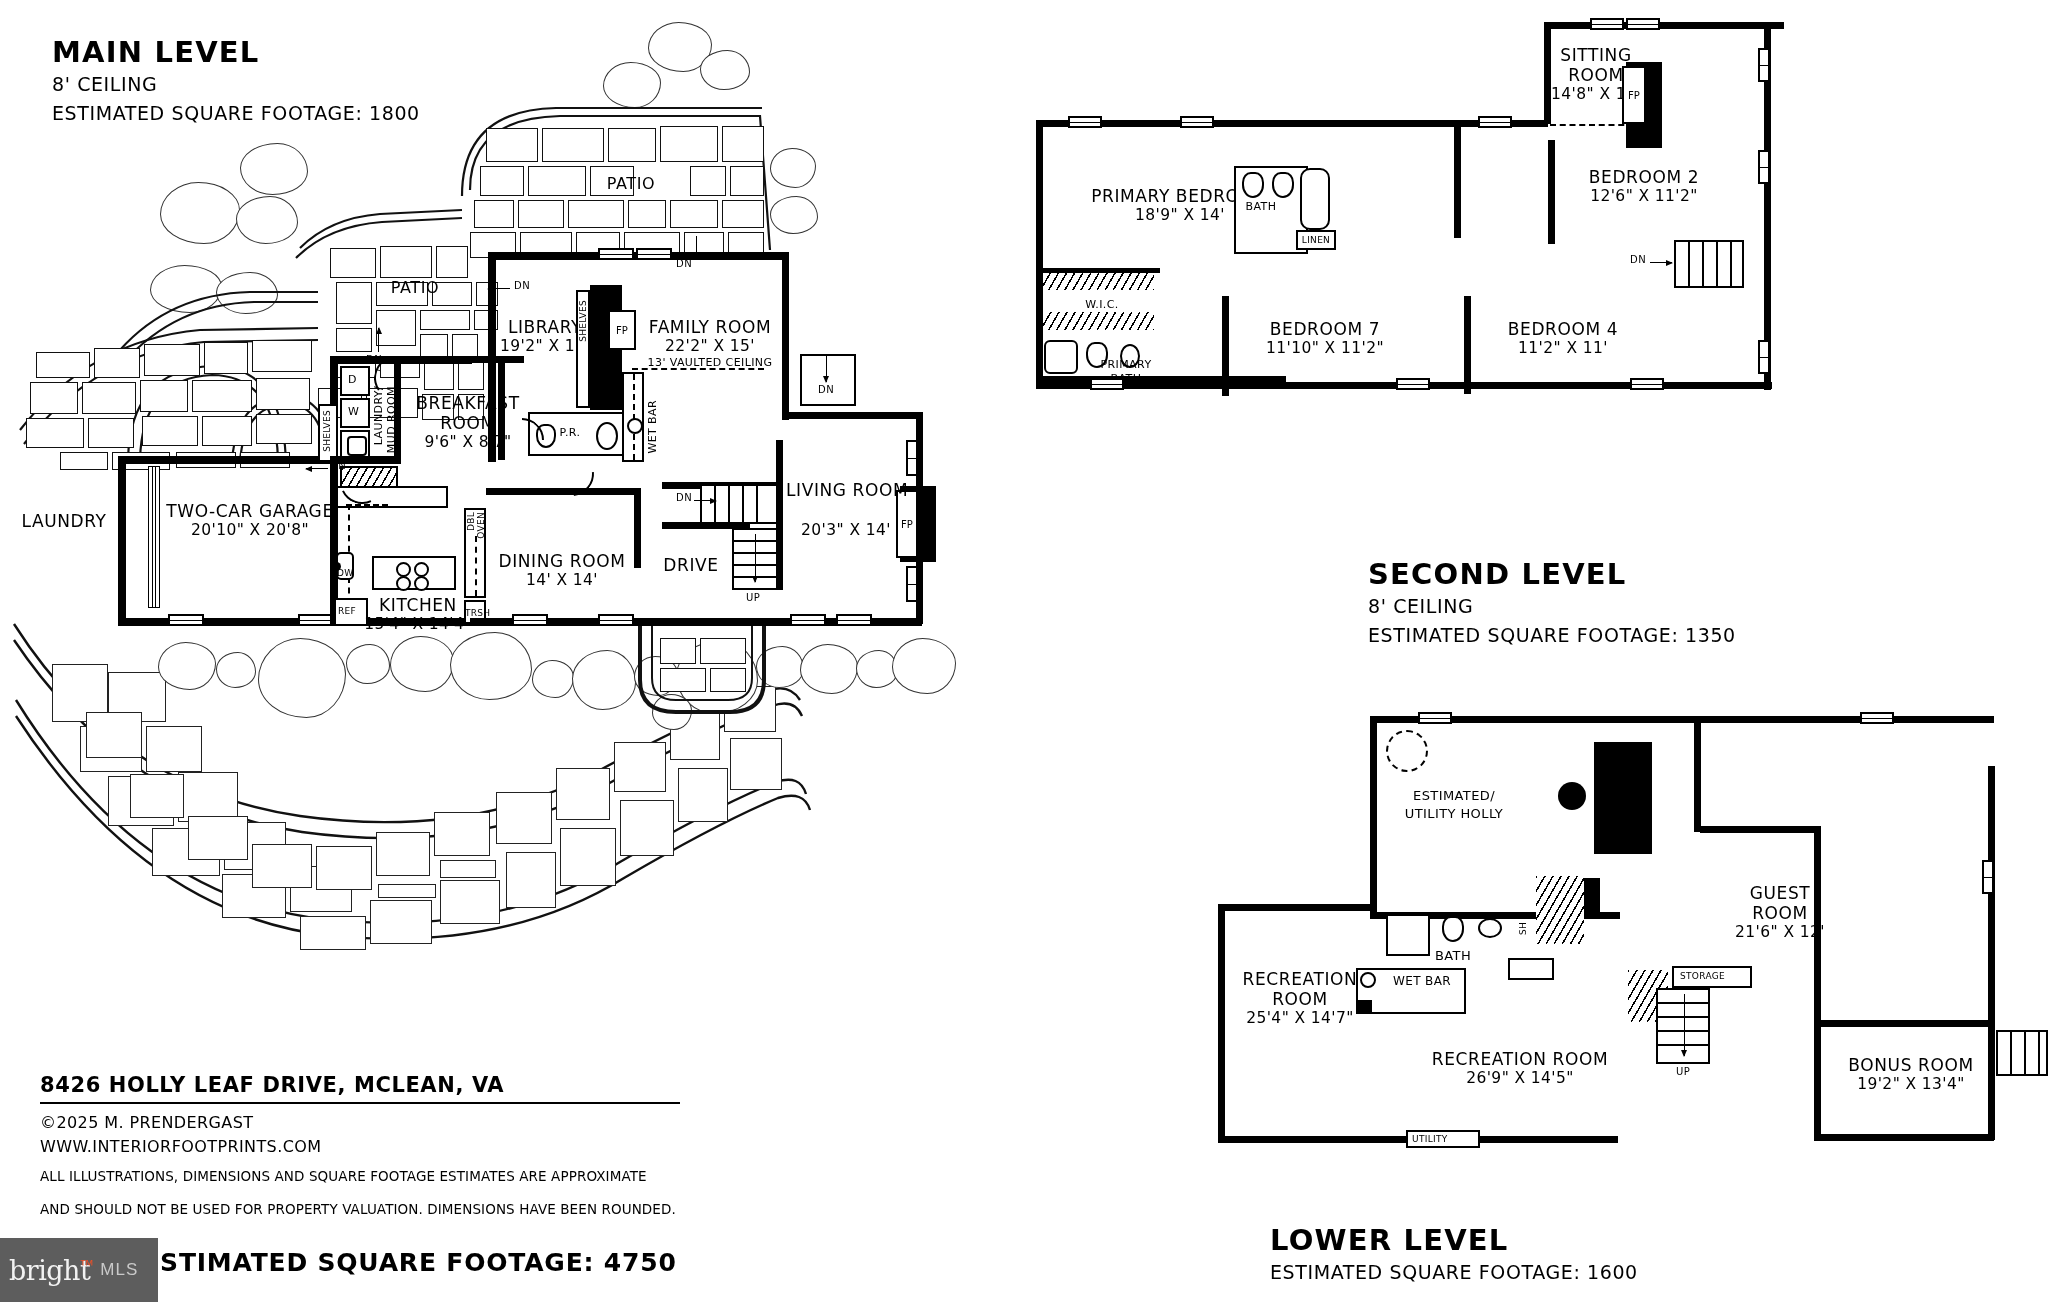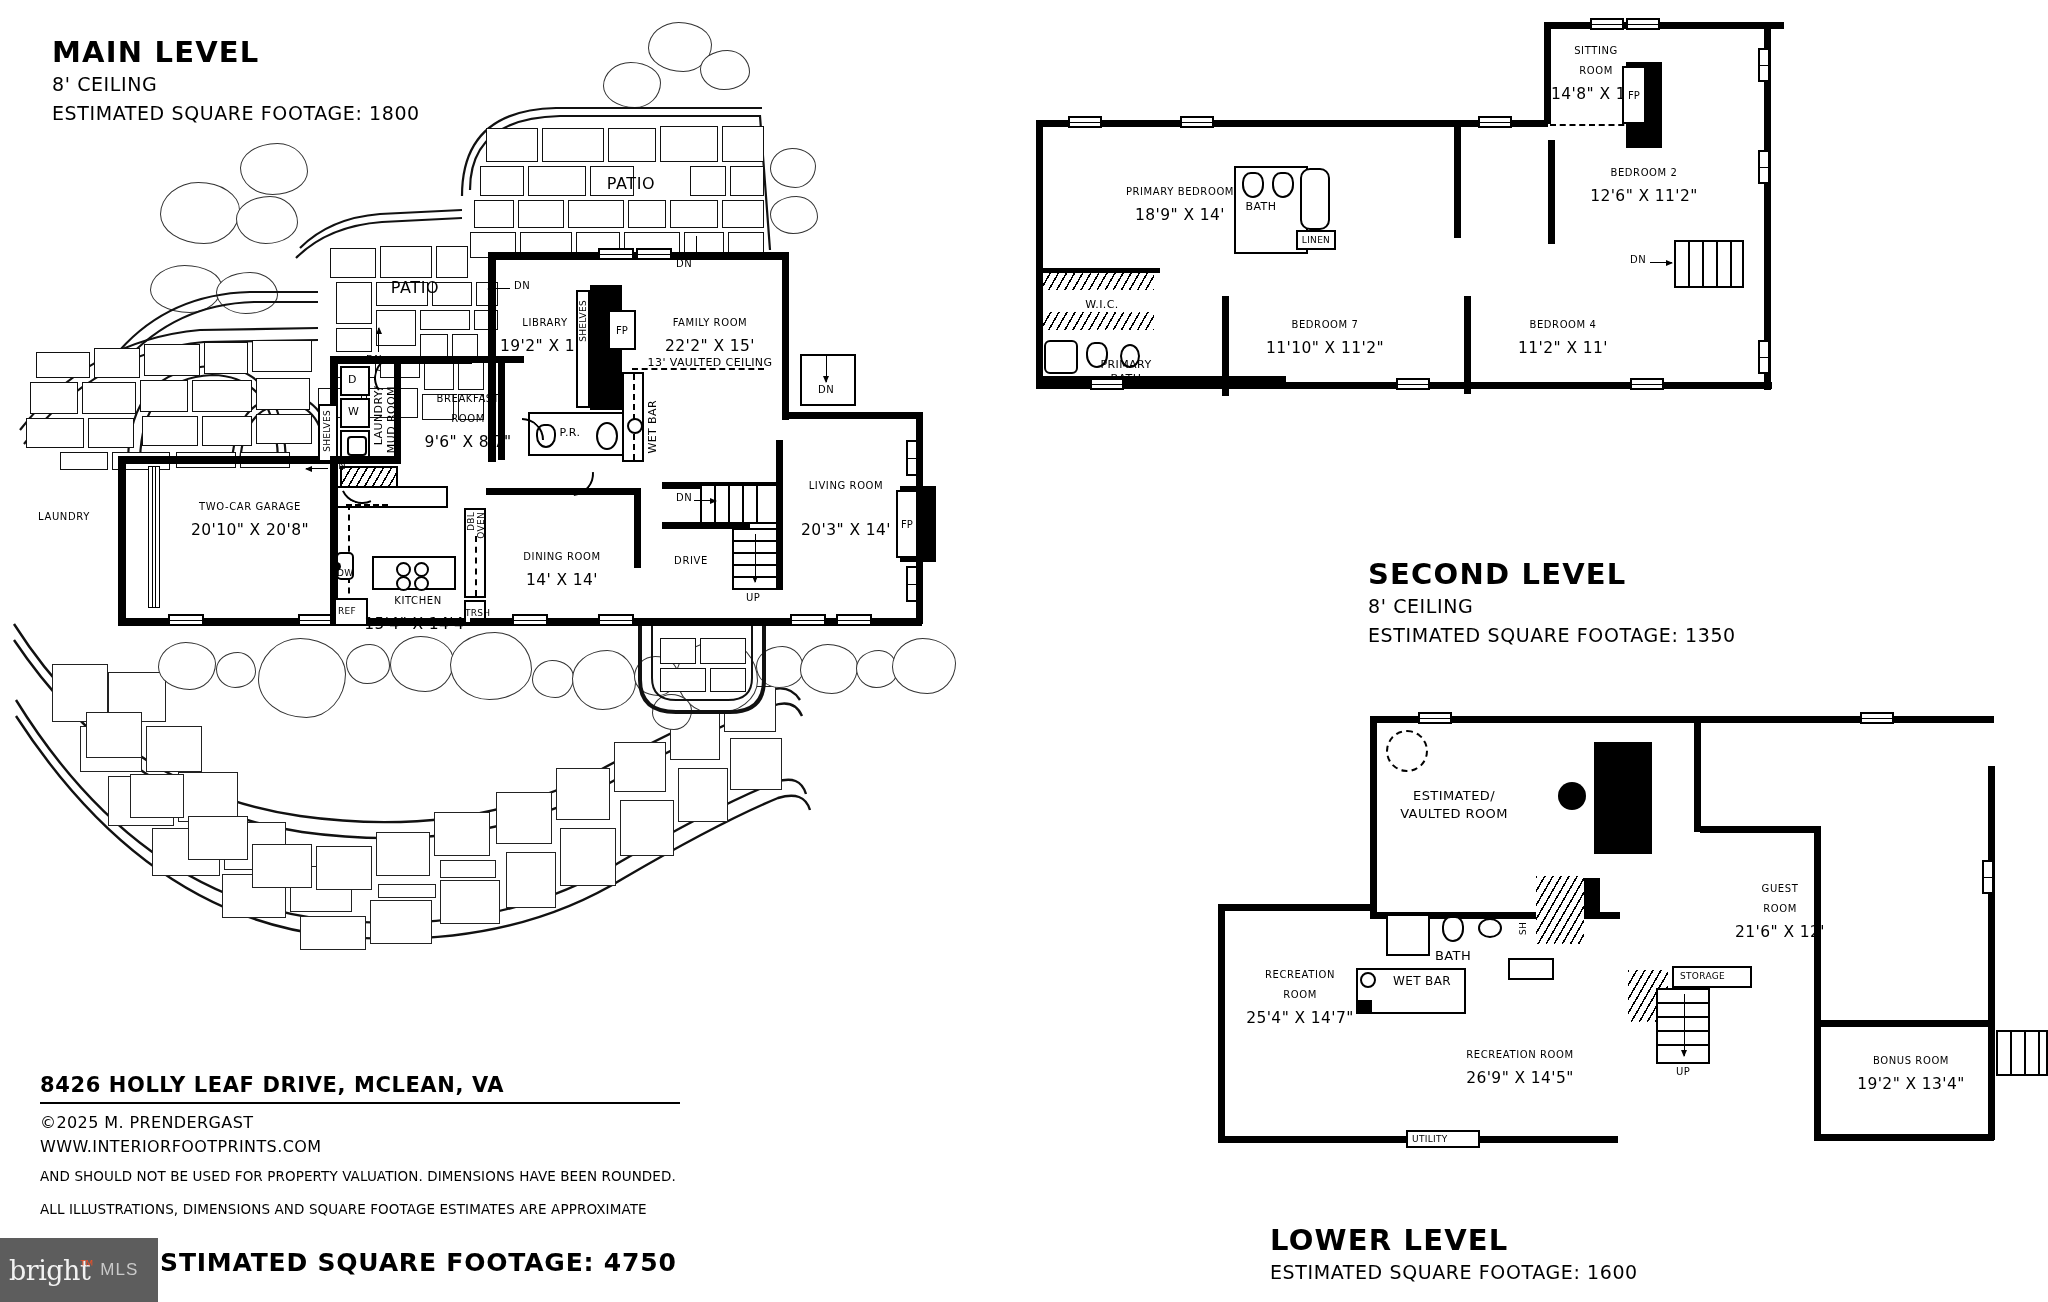--- a/index.html
+++ b/index.html
@@ -35,21 +35,21 @@
         margin-left:9px;letter-spacing:-.5px;}
   #mls-logo .lw2{color:#c9c9c9;font-size:17px;margin-left:6px;letter-spacing:1px;
         font-family:"Liberation Sans",sans-serif;}
   #mls-logo .spark{color:#e8502a;font-size:15px;margin-left:-11px;
         margin-top:-12px;}
 
   
   .wall{position:absolute;background:#000;}
   .lbl{position:absolute;text-align:center;font-family:"DejaVu Sans",sans-serif;
        line-height:1.3;white-space:nowrap;}
-  .lbl.rn{font-size:10px;letter-spacing:.6px;}
+  .lbl.rn{font-size:17px;letter-spacing:.6px;}
   .lbl.dim{font-size:15.5px;letter-spacing:.4px;}
   .lbl.sm{font-size:11px;letter-spacing:.4px;}
   .lbl.xs{font-size:9px;letter-spacing:.3px;}
   .lbl.vert{writing-mode:vertical-rl;transform:rotate(180deg);}
   .fp-blk{position:absolute;background:#000;}
   .fp-open{position:absolute;background:#fff;border:2px solid #000;
            box-sizing:border-box;display:flex;align-items:center;
            justify-content:center;font-size:10px;font-family:"DejaVu Sans",sans-serif;}
   .win{position:absolute;background:#fff;border:2px solid #000;box-sizing:border-box;}
   .win::after{content:"";position:absolute;left:0;right:0;top:50%;height:1px;background:#000;}
@@ -509,21 +509,21 @@
     <div class="wall" style="left:440px;top:126px;width:120px;height:7px;"></div>
     <div class="wall" style="left:554px;top:126px;width:7px;height:200px;"></div>
     <div class="wall" style="left:554px;top:320px;width:180px;height:7px;"></div>
     <div class="wall" style="left:728px;top:66px;width:7px;height:260px;"></div>
     <div class="wall" style="left:434px;top:16px;width:300px;height:7px;"></div>
     <div class="win" style="left:600px;top:12px;width:34px;height:12px;"></div>
 
     <div class="dash" style="left:130px;top:34px;width:0;"></div>
     <div class="circ" style="left:126px;top:30px;width:38px;height:38px;border-style:dashed;"></div>
     <div class="lbl sm" style="left:114px;top:88px;width:160px;font-size:13px;">ESTIMATED/</div>
-    <div class="lbl sm" style="left:114px;top:106px;width:160px;font-size:13px;">VAULTED ROOM</div>
+    <div class="lbl sm" style="left:114px;top:106px;width:160px;font-size:13px;">UTILITY HOLLY</div>
     <div class="fp-blk" style="left:334px;top:42px;width:58px;height:112px;"></div>
     <div class="dot" style="left:298px;top:82px;width:28px;height:28px;"></div>
     <div class="fp-blk" style="left:292px;top:178px;width:48px;height:36px;"></div>
 
     <div class="lbl rn" style="left:440px;top:182px;width:160px;">GUEST</div>
     <div class="lbl rn" style="left:440px;top:202px;width:160px;">ROOM</div>
     <div class="lbl dim" style="left:440px;top:222px;width:160px;">21'6" X 12'</div>
     <div class="win" style="left:722px;top:160px;width:12px;height:34px;"></div>
 
     <div class="wall" style="left:110px;top:212px;width:250px;height:7px;"></div>
@@ -571,22 +571,22 @@
       <i style="left:12px"></i>
         <i style="left:26px"></i>
         <i style="left:40px"></i>
     </div>
   </div>
 
   <div id="addr-block">
     <span class="addr">8426 HOLLY LEAF DRIVE, MCLEAN, VA</span>
     <div class="cpy">©2025 M. PRENDERGAST</div>
     <div class="web">WWW.INTERIORFOOTPRINTS.COM</div>
+    <div class="disc">ALL ILLUSTRATIONS, DIMENSIONS AND SQUARE FOOTAGE ESTIMATES ARE APPROXIMATE</div>
     <div class="disc">AND  SHOULD NOT BE USED FOR PROPERTY VALUATION. DIMENSIONS HAVE BEEN ROUNDED.</div>
-    <div class="disc">ALL ILLUSTRATIONS, DIMENSIONS AND SQUARE FOOTAGE ESTIMATES ARE APPROXIMATE</div>
   </div>
   <div id="total-sf">TOTAL ESTIMATED SQUARE FOOTAGE: 4750</div>
 
   <div id="mls-logo">
     <span class="lw1">bright</span>
     <span class="spark">™</span>
     <span class="lw2">MLS</span>
   </div>
 
 </div>

